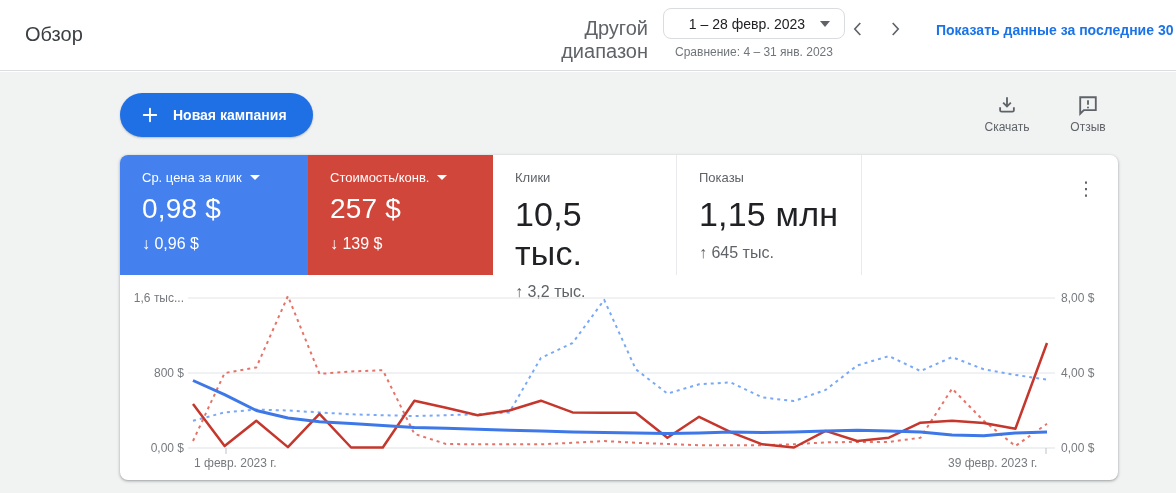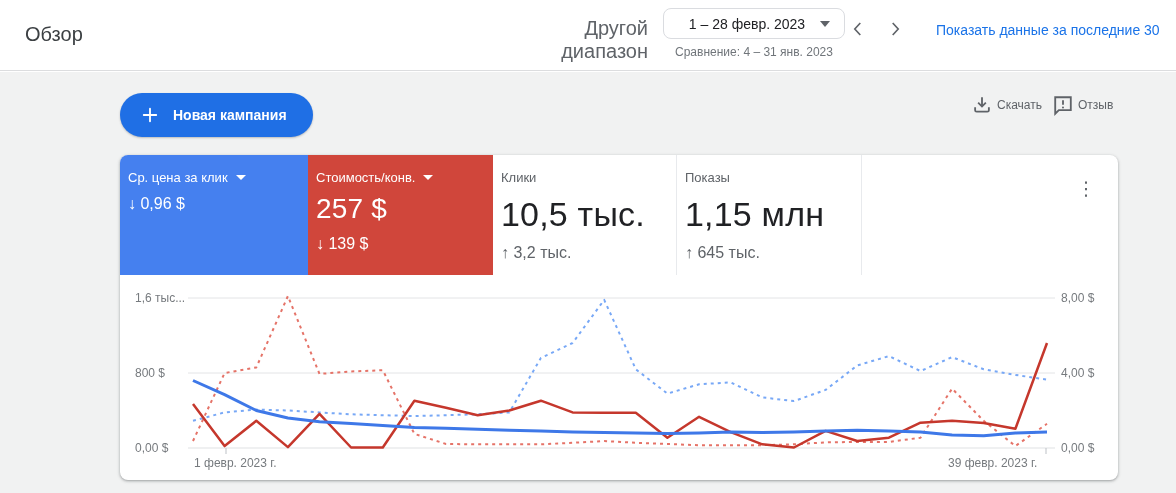--- a/index.html
+++ b/index.html
@@ -16,42 +16,42 @@
     border:1px solid #dadce0; border-radius:8px; background:#fff; cursor:pointer;
     display:flex; align-items:center; padding:0 14px 0 18px; }
   #range-box .val { font-size:14px; color:#202124; flex:1; text-align:center; }
   .caret-down { width:0; height:0; border-left:5px solid transparent;
     border-right:5px solid transparent; border-top:6px solid #5f6368; margin-left:8px; }
   #comparison { position:absolute; left:660px; top:45px; width:188px; text-align:center;
     font-size:12px; color:#70757a; }
   .chev-btn { position:absolute; top:14px; width:30px; height:30px; background:none;
     border:none; cursor:pointer; display:flex; align-items:center; justify-content:center; }
   #chev-prev { left:843px; } #chev-next { left:880px; }
-  #header-link { position:absolute; left:936px; top:22px; font-size:14px; font-weight:normal;
+  #header-link { position:absolute; left:936px; top:22px; font-size:14px; font-weight:bold;
     color:#1a73e8; white-space:nowrap; cursor:pointer; text-decoration:none; }
 
   
   #main { position:absolute; left:0; top:72px; width:1176px; height:421px; background:#f1f2f2; }
 
   #new-campaign { position:absolute; left:120px; top:21px; height:44px; border:none;
     border-radius:22px; background:#1f6fe5; color:#fff; font-size:14px; font-weight:bold;
     display:flex; align-items:center; gap:13px; padding:0 26px 0 20px; cursor:pointer;
     font-family:inherit; box-shadow:0 1px 2px rgba(60,64,67,.3); }
 
   .tool-btn { position:absolute; top:22px; width:72px; background:none; border:none;
-    display:flex; flex-direction:row; align-items:center; gap:4px; cursor:pointer;
+    display:flex; flex-direction:column; align-items:center; gap:4px; cursor:pointer;
     color:#5f6368; font-size:12px; font-family:inherit; }
   #download-btn { left:971px; } #feedback-btn { left:1052px; }
 
   
   #card { position:absolute; left:120px; top:83px; width:998px; height:325px;
     background:#fff; border-radius:8px;
     box-shadow:0 1px 2px rgba(60,64,67,.3), 0 1px 3px 1px rgba(60,64,67,.15); }
 
-  .tile { position:absolute; top:0; height:120px; padding:15px 8px; cursor:pointer; }
+  .tile { position:absolute; top:0; height:120px; padding:15px 22px; cursor:pointer; }
   .tile .lbl-row { display:flex; align-items:center; font-size:13px; }
   .tile .value { margin-top:8px; font-size:28px; letter-spacing:.2px; }
   .tile .delta { margin-top:10px; font-size:16px; }
   #tile-cpc  { left:0;     width:188px; background:#4580ef; color:#fff; border-radius:8px 0 0 0; }
   #tile-conv { left:188px; width:185px; background:#d0463b; color:#fff; }
   #tile-clicks { left:373px; width:184px; background:#fff; border-right:1px solid #e8eaed; }
   #tile-impr   { left:557px; width:185px; background:#fff; border-right:1px solid #e8eaed; }
   #tile-clicks .lbl-row, #tile-impr .lbl-row { color:#5f6368; }
   #tile-clicks .value, #tile-impr .value { color:#202124; font-size:34px; margin-top:10px; }
   #tile-clicks .delta, #tile-impr .delta { color:#5f6368; }
@@ -59,21 +59,21 @@
     border-right:5px solid transparent; border-top:5px solid #fff; margin-left:8px; }
 
   #more-btn { position:absolute; left:950px; top:18px; width:32px; height:32px;
     border:none; background:none; color:#5f6368; font-size:19px; cursor:pointer;
     letter-spacing:0; line-height:32px; }
 
   
   #chart { position:absolute; left:0; top:120px; width:998px; height:205px; }
   #chart svg { position:absolute; left:0; top:0; }
   .ytick { position:absolute; font-size:12px; color:#767a7e; }
-  .ytick.left { left:15px; width:55px; text-align:left; }
+  .ytick.left { left:9px; width:55px; text-align:right; }
   .ytick.right { left:941px; width:57px; text-align:left; }
   .xtick { position:absolute; top:181px; font-size:12px; color:#767a7e; white-space:nowrap; }
 </style>
 </head>
 <body>
 
 <div id="header">
   <div id="page-title">Обзор</div>
   <div id="range-label">Другой диапазон</div>
   <div id="range-box">
@@ -119,20 +119,21 @@
     <span>Отзыв</span>
   </button>
 
   <div id="card">
 
     <div class="tile" id="tile-cpc" style="background: rgb(69, 128, 239);">
       <div class="lbl-row">
         <span>Ср. цена за клик</span>
         <span class="caret-white"></span>
       </div>
+      <div class="value">0,98 $</div>
       <div class="delta">
         <span>↓</span>
         <span>0,96 $</span>
       </div>
     </div>
 
     <div class="tile" id="tile-conv" style="background: rgb(208, 70, 59);">
       <div class="lbl-row">
         <span>Стоимость/конв.</span>
         <span class="caret-white"></span>

